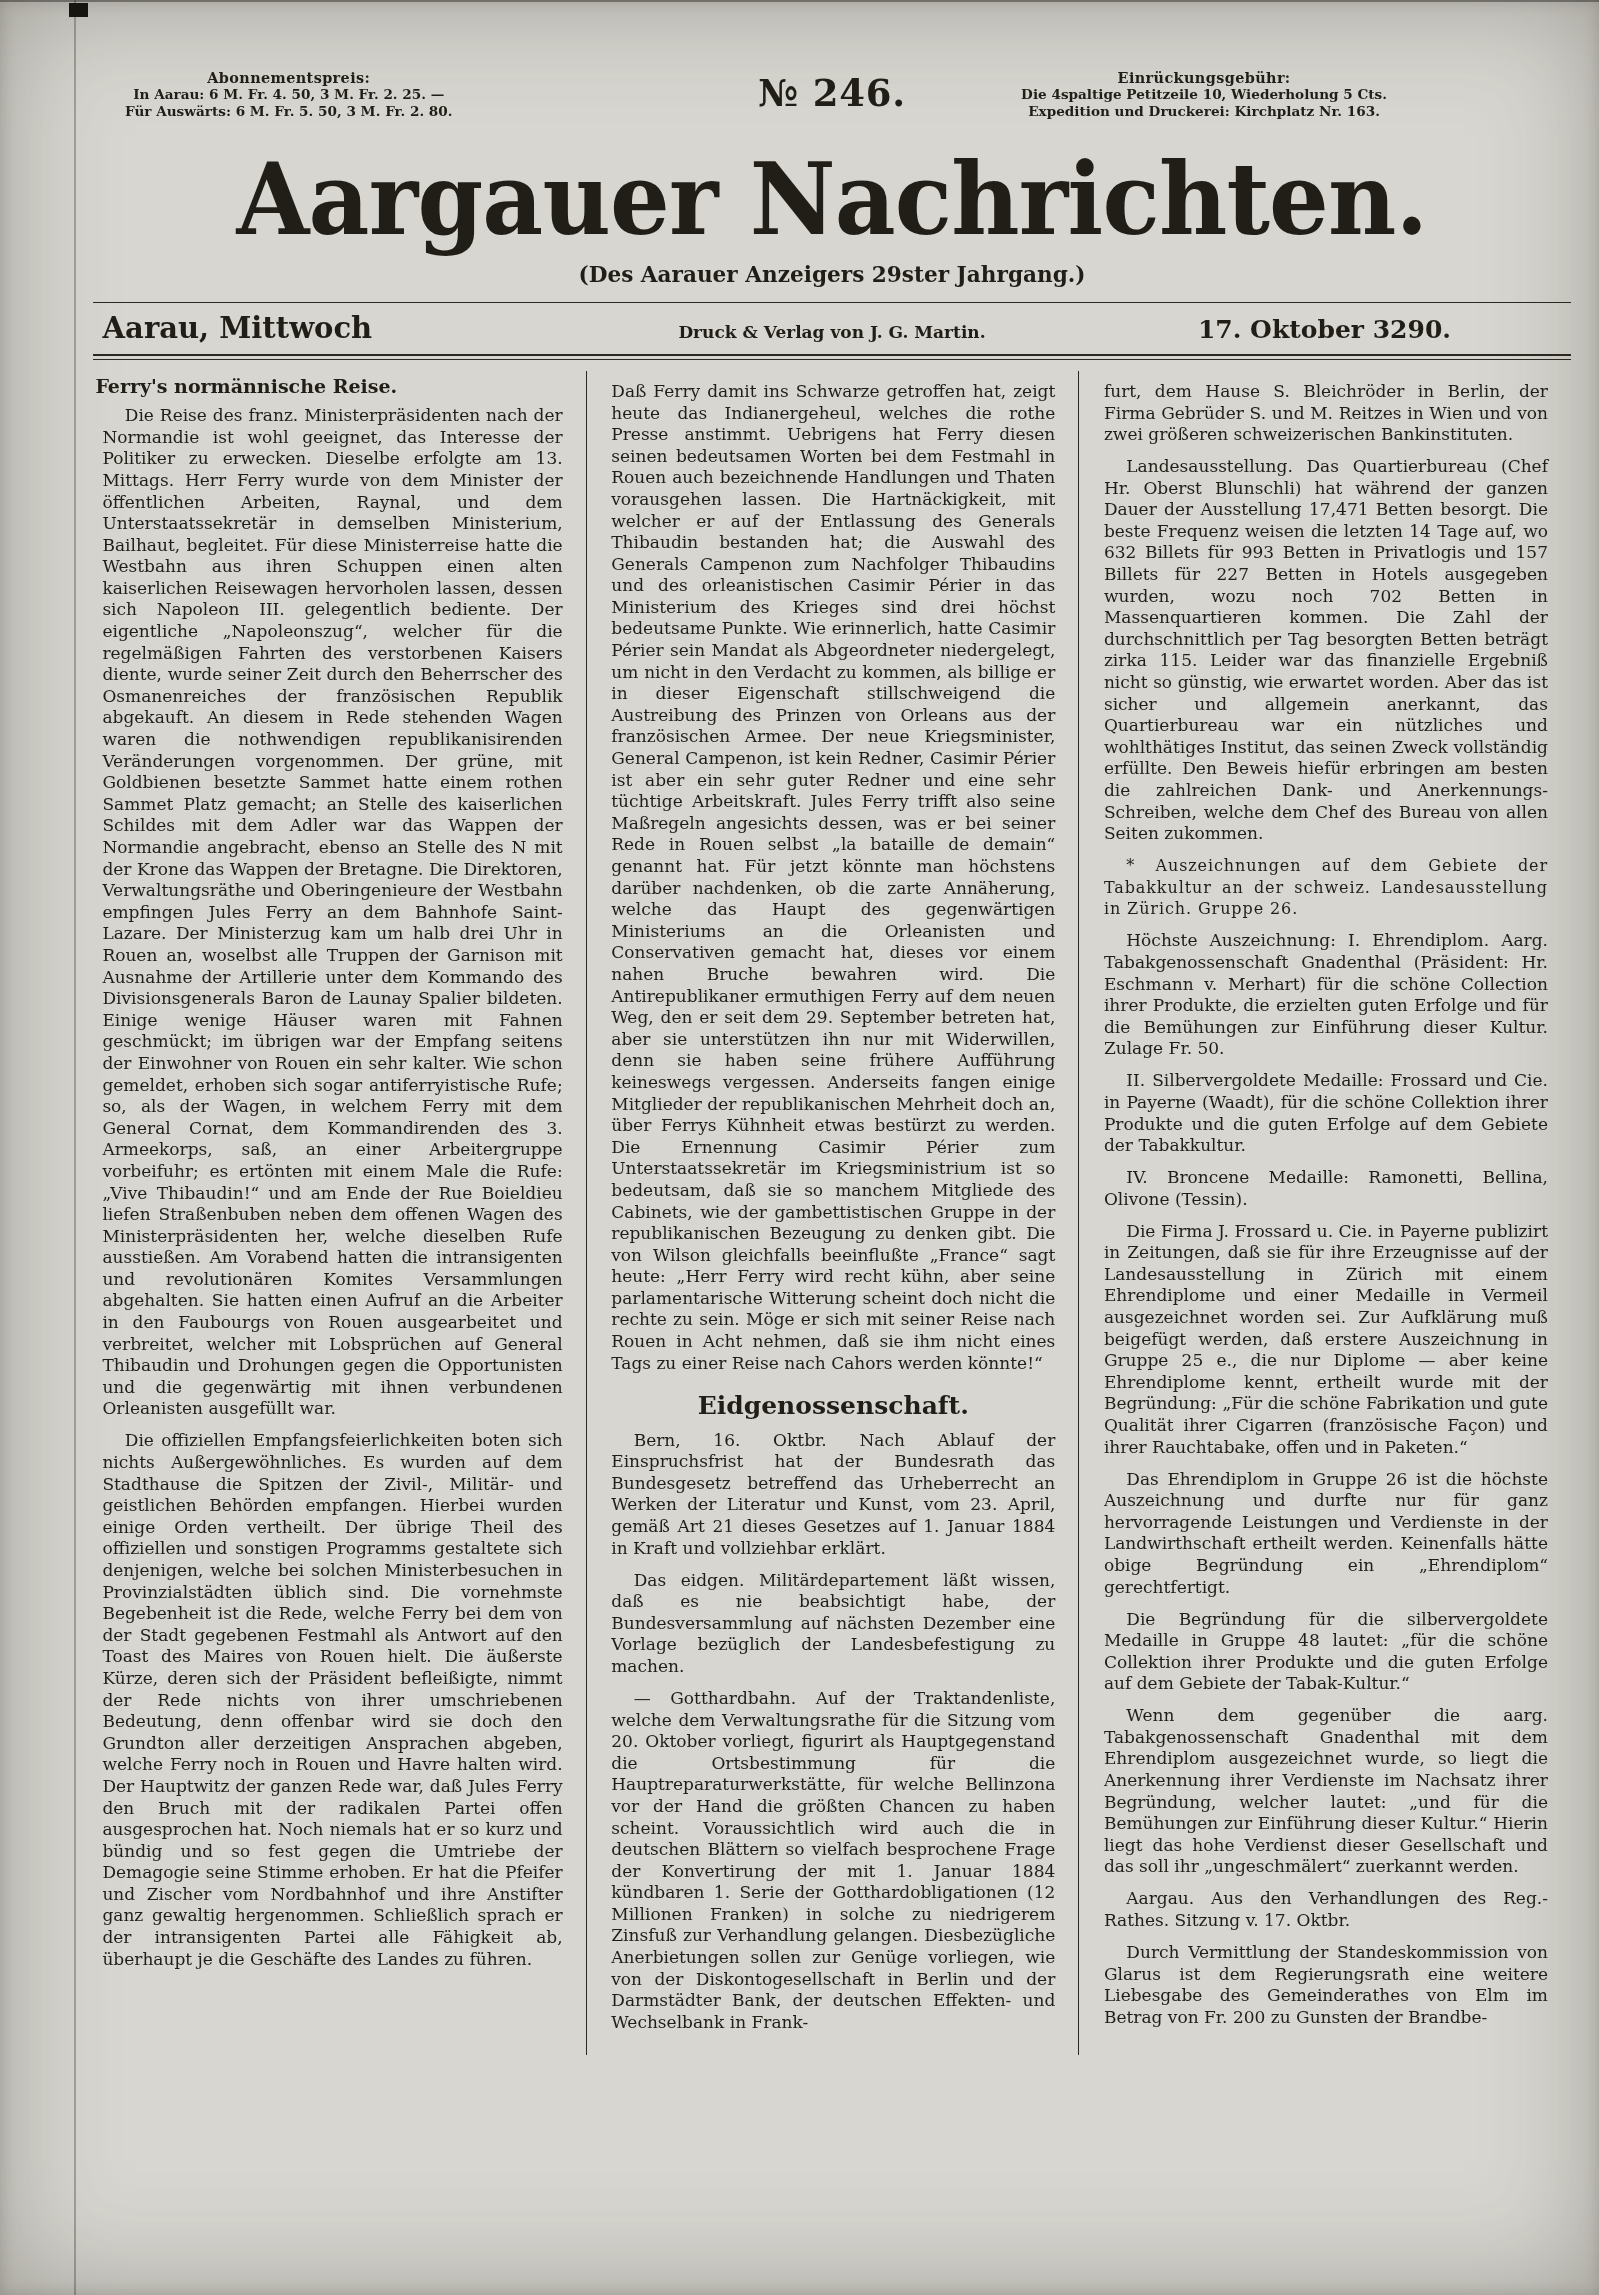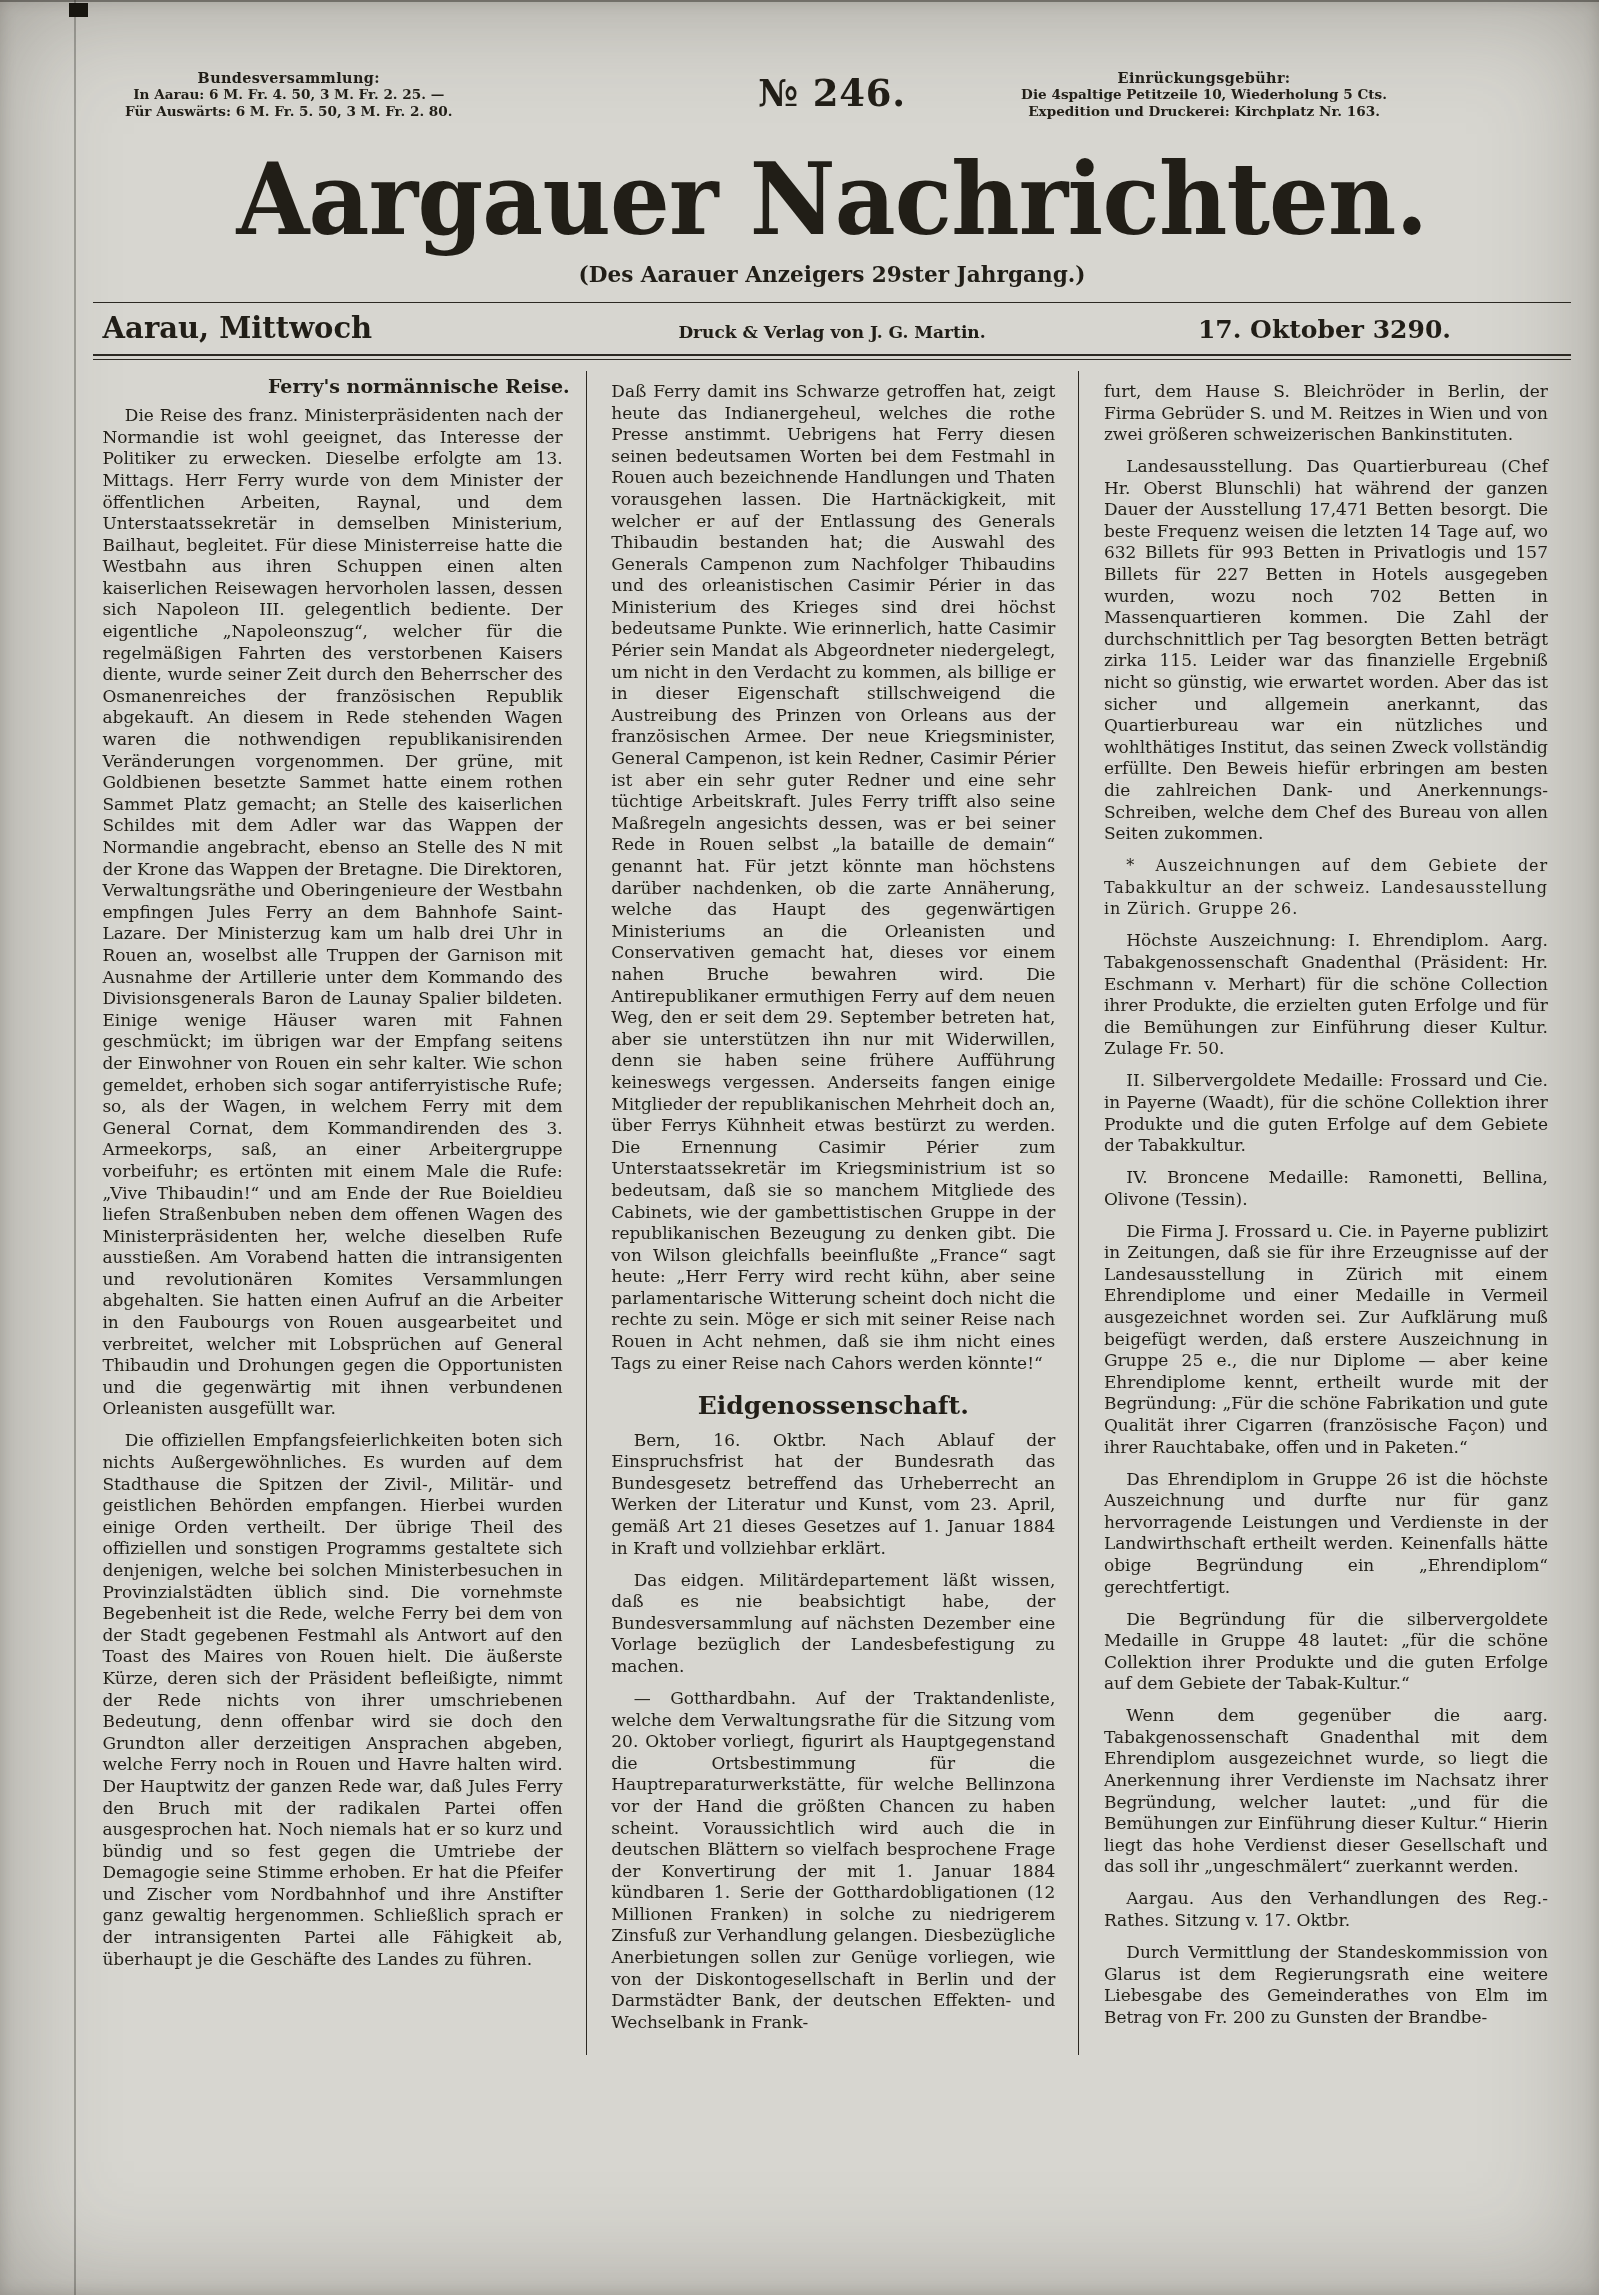--- a/index.html
+++ b/index.html
@@ -44,41 +44,41 @@
   .col{
     width:33.333%;box-sizing:border-box;
     padding:3.2px 16px 0 17.6px;
     font-size:17px;line-height:21.6px;
     text-align:justify;
     hyphens:auto;-webkit-hyphens:auto;
   }
   .col:first-child{padding-left:2.4px;}
   .col + .col{border-left:1.6px solid #2b2822;}
 
-  .art-heading{text-align:right;font-weight:bold;font-size:19px;margin:1.6px 0 8px;}
+  .art-heading{text-align:left;font-weight:bold;font-size:19px;margin:1.6px 0 8px;}
   .sec-heading{text-align:center;font-weight:bold;font-size:25px;margin:21px 0 12.8px;}
   .para{margin:7px;text-indent:22.4px;}
   .para.cont{text-indent:0;}
   .para.gap{margin-top:10.4px;}
   .para.spread{letter-spacing:0.9px;font-size:16px;}
 </style>
 </head>
 <body>
 
 <div class="page">
   <div class="edge-top"></div>
   <div class="edge-left"></div>
   <div class="blob"></div>
 
   <div class="content">
 
     <header>
       <div class="mast-row">
         <div class="mast-block mast-left">
-          <div class="mast-title">Bundesversammlung:</div>
+          <div class="mast-title">Abonnementspreis:</div>
           <div>In Aarau: 6 M. Fr. 4. 50, 3 M. Fr. 2. 25. —</div>
           <div>Für Auswärts: 6 M. Fr. 5. 50, 3 M. Fr. 2. 80.</div>
         </div>
         <div class="issue-no">№ 246.</div>
         <div class="mast-block mast-right">
           <div class="mast-title">Einrückungsgebühr:</div>
           <div>Die 4spaltige Petitzeile 10, Wiederholung 5 Cts.</div>
           <div>Expedition und Druckerei: Kirchplatz Nr. 163.</div>
         </div>
       </div>

